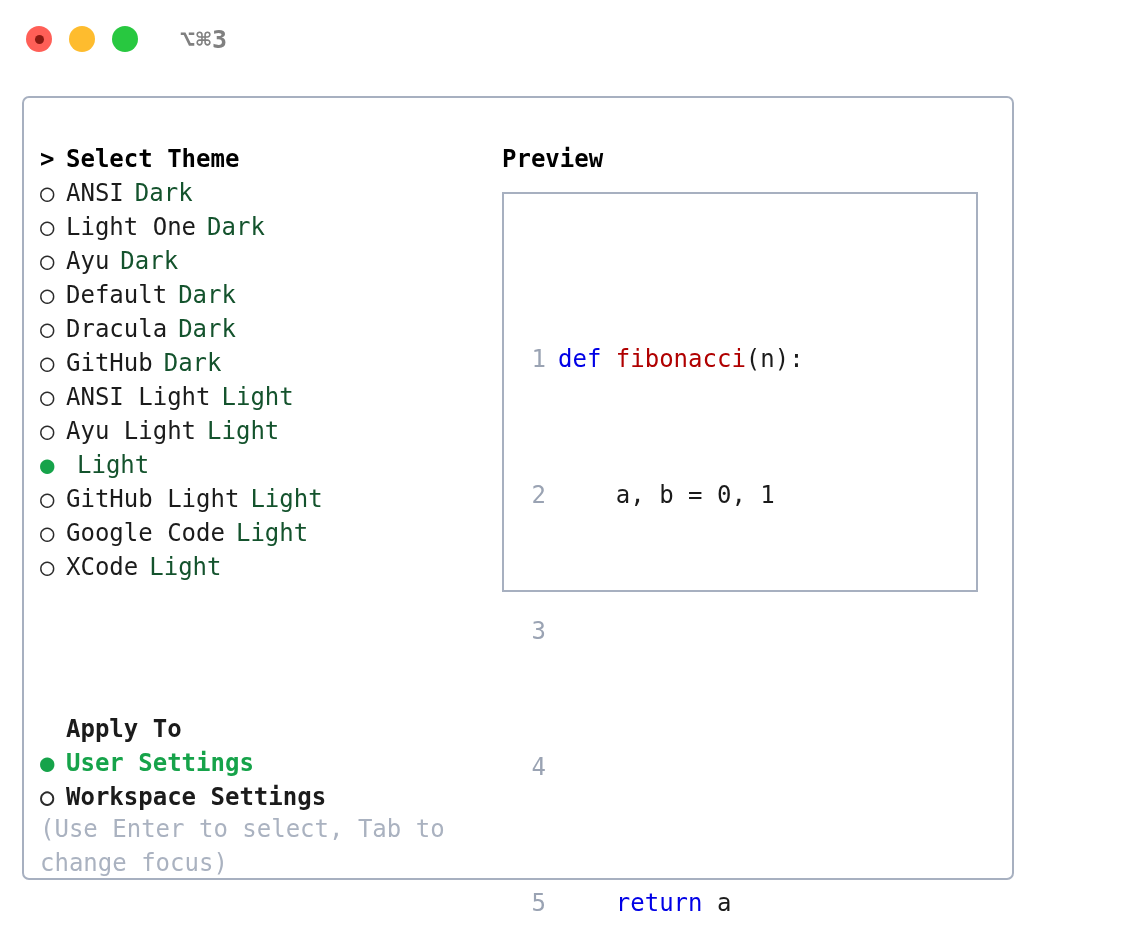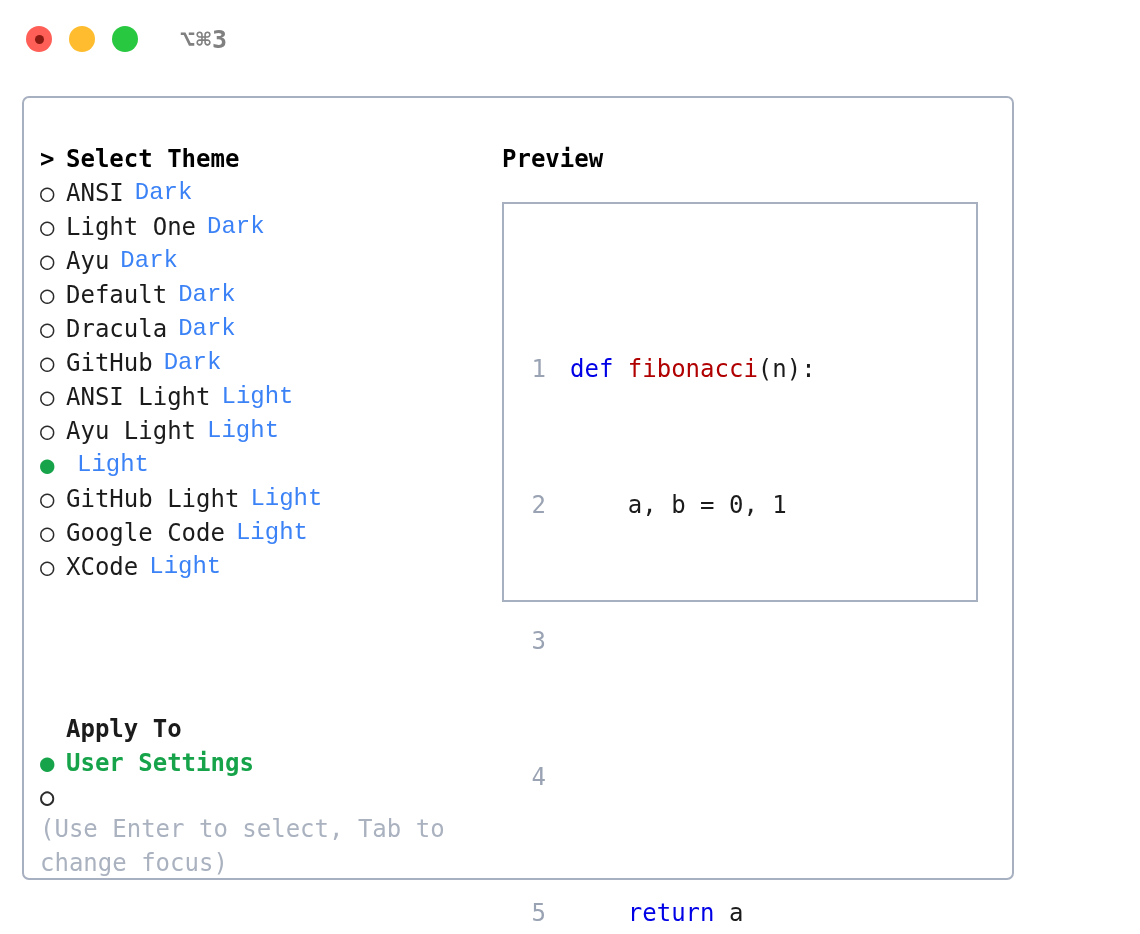--- a/index.html
+++ b/index.html
@@ -116,23 +116,22 @@
     font-weight: 700;
     color: #000000;
   }
   #select-theme-header .marker { font-weight: 700; color:#000; }
 
   .theme-name { color: #1b1b1b; }
   .row.selected .theme-name,
   .row.selected .marker { color: #16a34a; }
 
   .badge {
-    color: #3b82f6;
+    color: #14532d;
     margin-left: 11px;
-    font-family: Liberation Mono, monospace;
   }
 
   .dot-filled {
     color: #16a34a;
   }
   .dot-empty {
     color: #2b2b2b;
   }
 
   
@@ -163,21 +162,21 @@
     position: absolute;
     left: 478px;
     top: 44px;
     width: 490px;
   }
   #preview-title {
     font-size: 24px;
     font-weight: 700;
     color: #000000;
     line-height: 34px;
-    margin-bottom: 26px;
+    margin-bottom: 16px;
   }
   #preview-box {
     width: 476px;
     height: 400px;
     border: 2px solid #a7b0c0;
     box-sizing: border-box;
     background: #ffffff;
     position: relative;
   }
   #code-area {
@@ -194,21 +193,21 @@
     height: 34px;
   }
   .lineno {
     display: inline-block;
     width: 26px;
     flex: 0 0 26px;
     text-align: right;
     color: #9aa3b3;
     margin-right: 12px;
   }
-  .code-text { white-space: pre; margin-left: 12px; }
+  .code-text { white-space: pre; }
   .kw   { color: #0000e6; }
   .fn   { color: #b00000; }
   .plain{ color: #1b1b1b; }
 </style>
 </head>
 <body>
 
 <div id="window">
 
   <div id="titlebar">
@@ -307,20 +306,21 @@
         <div class="row">
           <span class="marker"></span>
           <span id="apply-to-label">Apply To</span>
         </div>
         <div class="row selected">
           <span class="marker dot-filled">●</span>
           <span class="theme-name">User Settings</span>
         </div>
         <div class="row">
           <span class="marker dot-empty">○</span>
+          <span class="theme-name">Workspace Settings</span>
         </div>
       </div>
 
       <div id="hint">
         <div>(Use Enter to select, Tab to</div>
         <div>change focus)</div>
       </div>
 
       <div id="right-col">
         <div id="preview-title">Preview</div>

